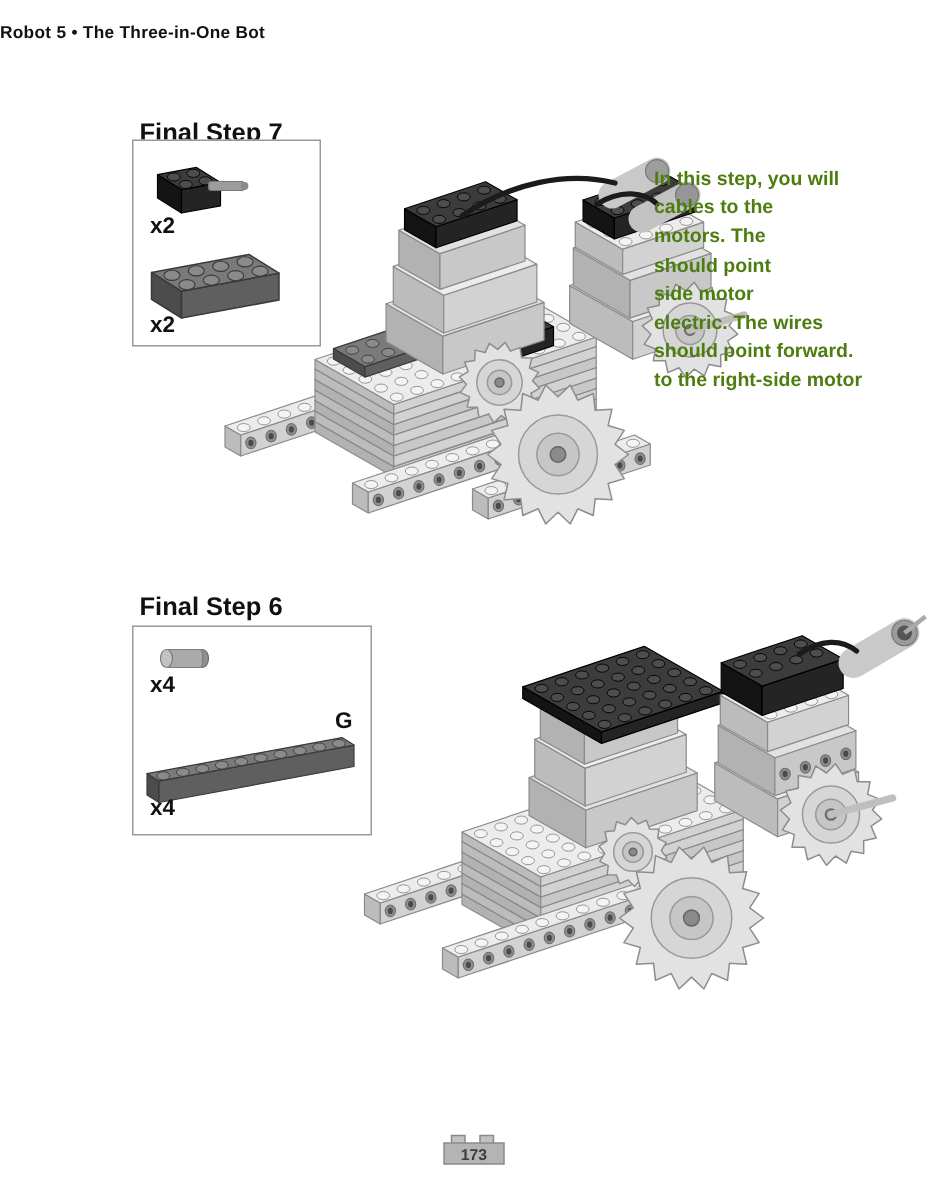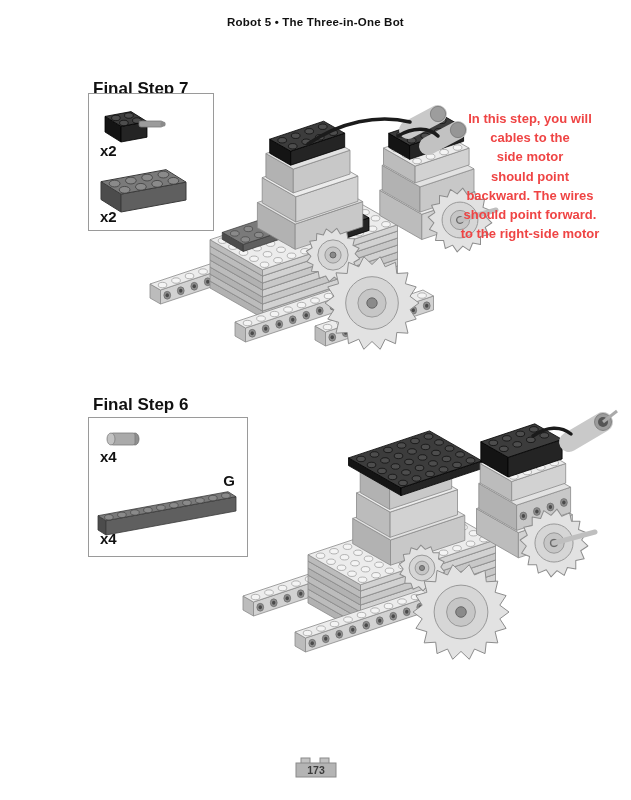--- a/index.html
+++ b/index.html
@@ -1,33 +1,33 @@
 <!DOCTYPE html>
 <html><head>
 <meta charset="utf-8">
 <style>
   *{margin:0;padding:0;box-sizing:border-box}
   html,body{background:#fff}
   body{width:631px;height:800px;position:relative;font-family:"Liberation Sans",sans-serif;color:#111;overflow:hidden}
   .page{position:absolute;inset:0;background:#fff}
-  .running-header{position:absolute;top:16px;left:0;width:100%;text-align:center;font-size:11.5px;font-weight:bold;letter-spacing:.2px}
+  .running-header{position:absolute;top:16px;left:0;width:100%;text-align:left;font-size:11.5px;font-weight:bold;letter-spacing:.2px}
   .step-title{position:absolute;font-size:17px;font-weight:bold}
   #t7{left:93px;top:79px}
   #t8{left:93px;top:395px}
   .parts-box{position:absolute;border:1.3px solid #9a9a9a;background:#fff}
   #box7{left:88px;top:93px;width:126px;height:138px}
   #box8{left:88px;top:417px;width:160px;height:140px}
   .qty{position:absolute;font-weight:bold;font-size:15px}
   .pb-icon{position:absolute}
   #p7a{left:4px;top:4px}   #q7a{left:11px;top:48px}
   #p7b{left:2px;top:68px}  #q7b{left:11px;top:114px}
   #p8a{left:8px;top:6px}   #q8a{left:11px;top:30px}
   #p8b{left:4px;top:72px}  #q8b{left:11px;top:112px}
   #g8{position:absolute;right:12px;top:54px;font-weight:bold;font-size:15px}
-  .note{position:absolute;left:436px;top:109px;width:188px;text-align:center;font-weight:bold;font-size:13px;line-height:19.2px;color:#ef4444}
+  .note{position:absolute;left:436px;top:109px;width:188px;text-align:left;font-weight:bold;font-size:13px;line-height:19.2px;color:#4d7c0f}
   .note div{white-space:nowrap}
   .model{position:absolute}
   #model7{left:140px;top:88px}
   #model8{left:233px;top:398px}
   .footer{position:absolute;left:50%;bottom:16px;transform:translateX(-50%)}
 </style>
 </head>
 <body>
 
 <div class="page">
@@ -339,23 +339,24 @@
       <circle cx="298" cy="26" r="7.6499999999999995" fill="#9d9d9d" stroke="#777" stroke-width="0.8"></circle>
       <line x1="288" y1="58" x2="318" y2="42" stroke="#c2c2c2" stroke-width="18" stroke-linecap="round"></line>
       <circle cx="318" cy="42" r="7.6499999999999995" fill="#969696" stroke="#777" stroke-width="0.8"></circle>
       <path d="M168,56 C200,34 238,26 270,34" stroke="#1b1b1b" stroke-width="3.5" fill="none" stroke-linecap="round"></path>
       <path d="M258,48 C274,38 290,40 298,48" stroke="#1b1b1b" stroke-width="3.5" fill="none" stroke-linecap="round"></path>
     </svg>
 
   <div class="note">
     <div>In this step, you will</div>
     <div>cables to the</div>
+    <div>motors. The</div>
+    <div>should point</div>
     <div>side motor</div>
-    <div>should point</div>
-    <div>backward. The wires</div>
+    <div>electric. The wires</div>
     <div>should point forward.</div>
     <div>to the right-side motor</div>
   </div>
 
   <h2 class="step-title" id="t8">Final Step 6</h2>
 
   <div class="parts-box" id="box8">
     <svg class="pb-icon" id="p8a" width="70" height="30">
         <ellipse cx="38" cy="15" rx="4" ry="6" fill="#8f8f8f" stroke="#6f6f6f" stroke-width="0.8"></ellipse>
         <rect x="14" y="9" width="24" height="12" rx="2" fill="#aaaaaa" stroke="#7c7c7c" stroke-width="0.8"></rect>

